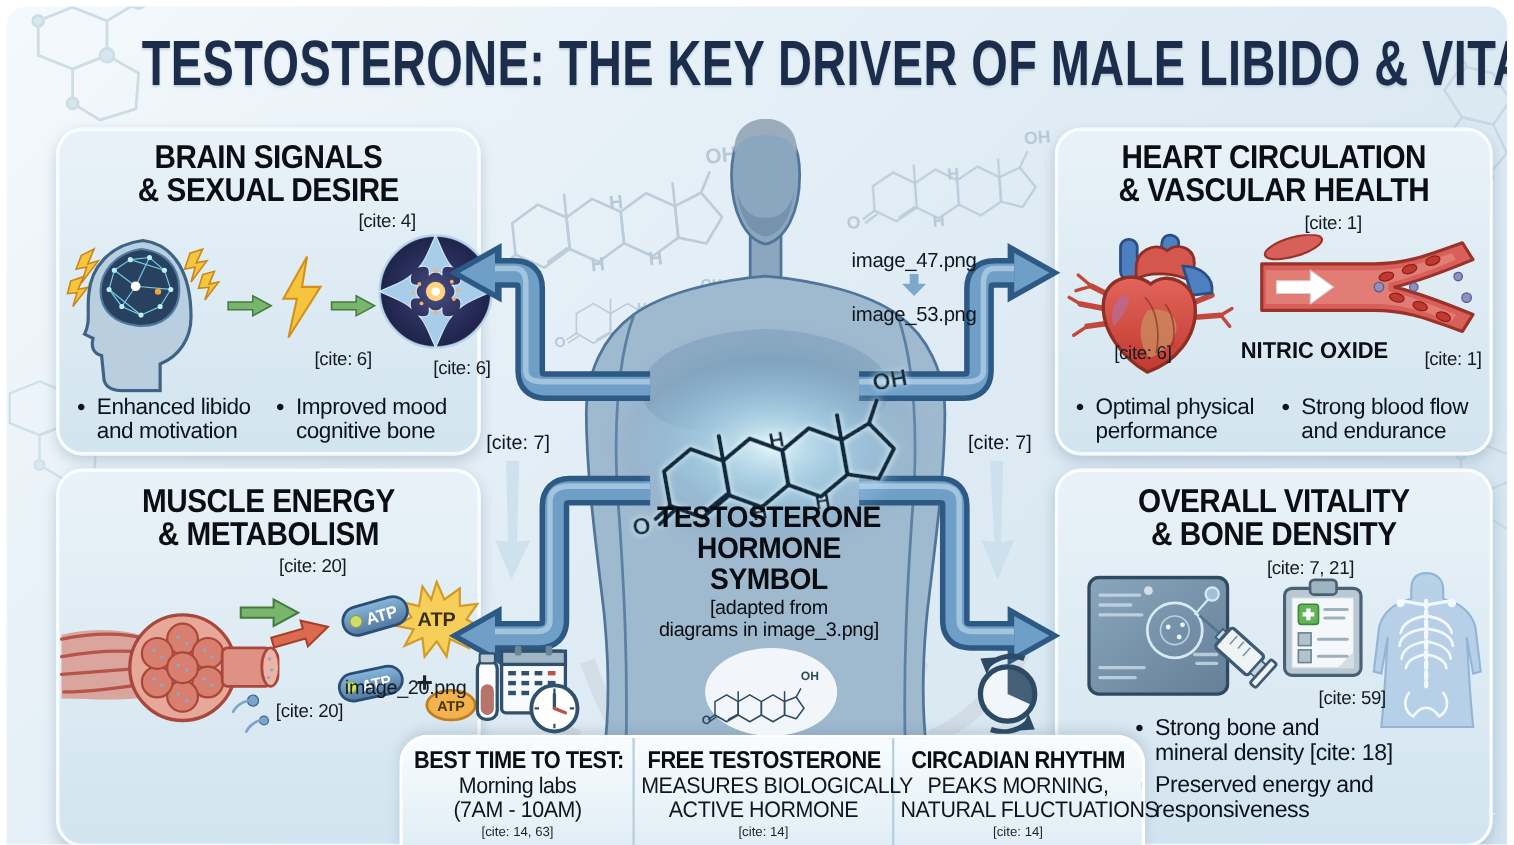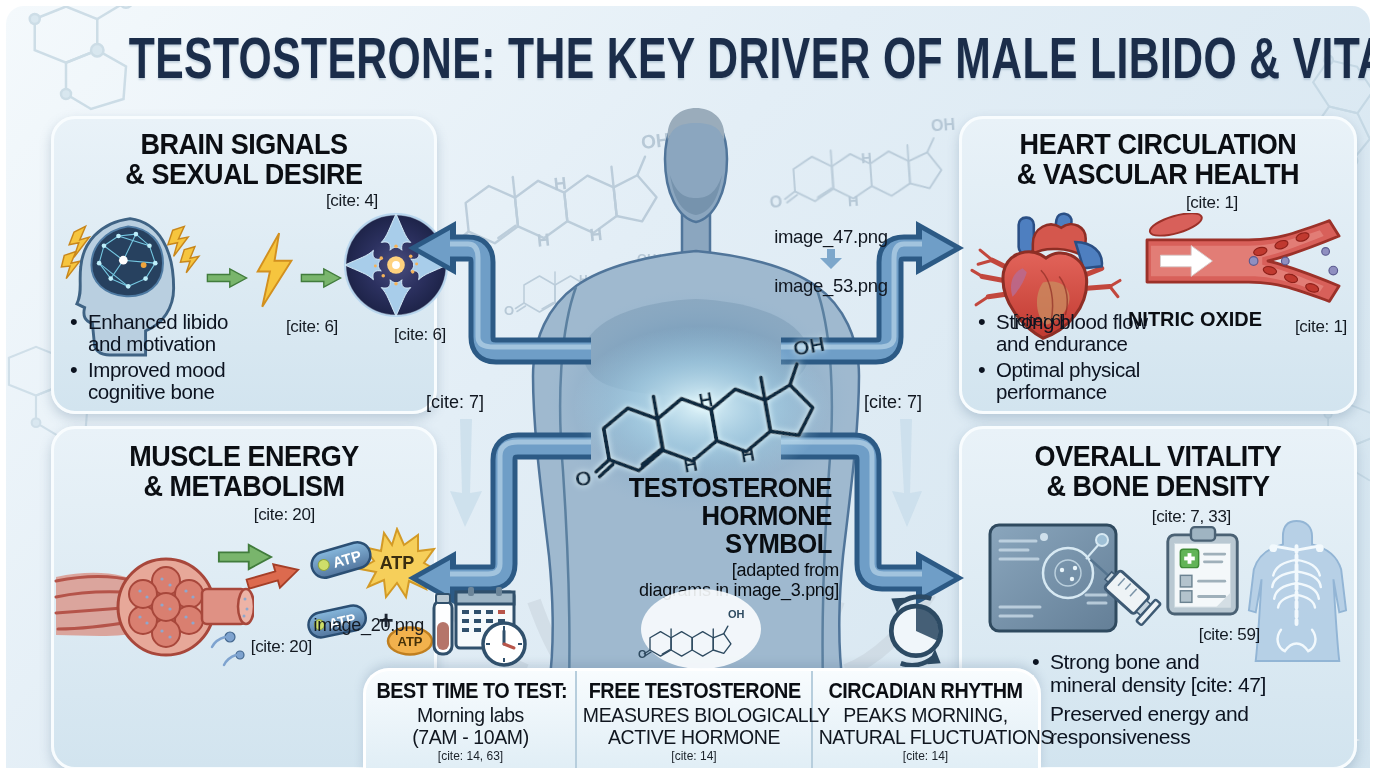--- a/index.html
+++ b/index.html
@@ -10,34 +10,34 @@
   .deco{position:absolute;z-index:0;pointer-events:none;}
   .main-title{position:absolute;top:22px;left:0;right:0;text-align:center;z-index:5;
         font-size:52px;font-weight:bold;color:#1b2d4a;white-space:nowrap;
         transform:scale(0.82,1.12);letter-spacing:0.5px;text-shadow:0 2px 2px rgba(120,150,175,.35);}
   .panel{position:absolute;z-index:3;background:linear-gradient(180deg,#e9f2f8 0%,#d2e4ef 100%);
         border:3px solid #f8fcfe;border-radius:24px;box-shadow:0 5px 12px rgba(80,110,140,.28);}
   .p-title{position:absolute;left:0;right:0;text-align:center;font-weight:bold;font-size:30px;
         line-height:1.0;color:#0b0e13;transform:scaleX(.9);letter-spacing:-.5px;white-space:nowrap;}
   .cite{position:absolute;font-size:17px;color:#141a22;text-align:right;letter-spacing:-.3px;}
   .icon{position:absolute;}
-  .bullets-row{position:absolute;left:14px;right:8px;bottom:8px;display:flex;gap:4px;z-index:2;flex-direction:column;}
+  .bullets-row{position:absolute;left:14px;right:8px;bottom:8px;display:flex;gap:4px;z-index:2;}
   .bullet{position:relative;font-size:20.5px;line-height:1.08;white-space:pre-line;color:#0c1320;
         padding-left:20px;letter-spacing:-0.4px;}
   .bullet::before{content:"\2022";position:absolute;left:2px;top:-1px;font-size:22px;}
   .bullets-row .bullet{flex:1;}
   .bullets-col{position:absolute;z-index:2;}
   .bullets-col .bullet{margin-bottom:7px;font-size:21px;}
   .nitric{position:absolute;font-weight:bold;font-size:21px;color:#0b0e13;transform:scaleX(.95);
         text-align:center;white-space:nowrap;}
   .center-art{position:absolute;left:400px;top:95px;width:560px;height:585px;z-index:4;pointer-events:none;}
-  .cite7{position:absolute;z-index:5;font-size:18px;color:#10161f;width:90px;}
+  .cite7{position:absolute;z-index:5;font-size:18px;color:#10161f;text-align:center;width:90px;}
   .img-labels{position:absolute;left:750px;top:220px;width:150px;z-index:5;text-align:center;
         font-size:18.5px;color:#10161f;letter-spacing:-.3px;}
-  .symbol-block{position:absolute;left:553px;top:468px;width:280px;z-index:5;text-align:right;color:#090d12;}
+  .symbol-block{position:absolute;left:553px;top:450px;width:280px;z-index:5;text-align:center;color:#090d12;}
   .symbol-line{font-size:27px;font-weight:bold;line-height:1.04;transform:scaleX(.95);letter-spacing:-.5px;}
   .symbol-note{font-size:18px;line-height:1.1;white-space:pre-line;margin-top:3px;letter-spacing:-.3px;}
   .footer-strip{position:absolute;left:357px;top:662px;width:678px;height:106px;z-index:6;display:flex;
         background:linear-gradient(180deg,#f8fcfe 0%,#dfedf5 100%);border:3px solid #fff;border-bottom:none;
         border-radius:26px 26px 0 0;box-shadow:0 -4px 10px rgba(90,120,150,.22);box-sizing:border-box;}
   .f-box{padding-top:7px;text-align:center;box-sizing:border-box;}
   .f-box + .f-box{border-left:2px solid #b7cedd;}
   .f-title{font-size:22px;font-weight:bold;color:#0b0e13;transform:scaleX(.9);white-space:nowrap;letter-spacing:-.5px;}
   .f-line{font-size:20.5px;color:#10161f;line-height:1.08;transform:scaleX(.95);white-space:nowrap;letter-spacing:-.4px;}
   .f-cite{font-size:12px;color:#1a2129;margin-top:1px;}
@@ -360,24 +360,24 @@
         <circle cx="115" cy="50" r="4.5"></circle>
             <circle cx="148" cy="50" r="4"></circle>
             <circle cx="190" cy="40" r="4"></circle>
             <circle cx="198" cy="60" r="4.5"></circle>
       </g>
     </svg>
     <div class="cite" style="left:8px;width:95px;top:192px;">[cite: 6]</div>
     <div class="nitric" style="left:148px;width:170px;top:188px;">NITRIC OXIDE</div>
     <div class="cite" style="left:295px;width:90px;top:198px;">[cite: 1]</div>
     <div class="bullets-row">
+      <div class="bullet">Optimal physical
+performance</div>
       <div class="bullet">Strong blood flow
 and endurance</div>
-      <div class="bullet">Optimal physical
-performance</div>
     </div>
   </div>
 
   <div class="panel" style="left:45px;top:420px;width:380px;height:338px;">
     <div class="p-title" style="top:12px;">MUSCLE ENERGY</div>
     <div class="p-title" style="top:42px;">&amp; METABOLISM</div>
     <div class="cite" style="left:121px;width:140px;top:76px;">[cite: 20]</div>
     <svg class="icon" style="left:0px;top:100px;width:200px;height:150px;" viewBox="0 0 200 150">
       <path d="M 2 48 C 40 40 70 44 92 56 L 92 102 C 62 110 30 106 2 106 Z" fill="#d98d80" opacity=".75"></path>
       <g stroke="#b5544a" stroke-width="3" fill="none" stroke-linecap="round">
@@ -454,21 +454,21 @@
       <ellipse cx="114" cy="114" rx="22" ry="13.5" fill="#f2b24d" stroke="#c07f1f" stroke-width="2.5"></ellipse>
       <text class="atp-text" x="114" y="119" text-anchor="middle" font-size="13" fill="#453208" font-weight="bold">ATP</text>
     </svg>
     <div class="cite" style="left:230px;width:140px;top:186px;font-size:18px;">image_20.png</div>
     <div class="cite" style="left:118px;width:140px;top:208px;">[cite: 20]</div>
   </div>
 
   <div class="panel" style="left:953px;top:420px;width:392px;height:338px;">
     <div class="p-title" style="top:12px;">OVERALL VITALITY</div>
     <div class="p-title" style="top:42px;">&amp; BONE DENSITY</div>
-    <div class="cite" style="left:129px;width:140px;top:78px;">[cite: 7, 33]</div>
+    <div class="cite" style="left:129px;width:140px;top:78px;">[cite: 7, 21]</div>
     <svg class="icon" style="left:26px;top:94px;width:130px;height:110px;" viewBox="0 0 130 110">
       <defs>
             <linearGradient id="dashG" x1="0" y1="0" x2="1" y2="1">
               <stop offset="0%" stop-color="#8aa6bd"></stop>
               <stop offset="100%" stop-color="#647f97"></stop>
             </linearGradient>
           </defs>
       <rect x="2" y="2" width="126" height="106" rx="9" fill="url(#dashG)" stroke="#2f4a5f" stroke-width="3"></rect>
       <g stroke="#cfe0ec" stroke-width="3" opacity=".75" stroke-linecap="round">
         <line x1="12" y1="18" x2="48" y2="18"></line>
@@ -531,21 +531,21 @@
         <path d="M 52 44 C 66 46 74 52 76 60 M 52 56 C 68 58 76 64 77 72 M 52 68 C 66 70 74 76 75 84 M 52 80 C 64 82 70 87 71 93" stroke-width="2.5"></path>
         <path d="M 52 34 L 30 30 M 52 34 L 74 30" stroke-width="3"></path>
         <path d="M 36 116 C 30 124 32 134 40 138 C 44 132 48 130 52 130 C 56 130 60 132 64 138 C 72 134 74 124 68 116" stroke-width="2.5"></path>
       </g>
       <circle cx="28" cy="32" r="4" fill="#f2f9fd"></circle>
           <circle cx="76" cy="32" r="4" fill="#f2f9fd"></circle>
     </svg>
     <div class="cite" style="left:178px;width:120px;top:196px;">[cite: 59]</div>
     <div class="bullets-col" style="left:68px;top:222px;right:6px;">
       <div class="bullet">Strong bone and
-mineral density [cite: 47]</div>
+mineral density [cite: 18]</div>
       <div class="bullet">Preserved energy and
 responsiveness</div>
     </div>
   </div>
 
   <svg class="f-icon" style="left:424px;top:580px;width:105px;height:85px;" viewBox="0 0 105 85">
     <rect x="26" y="6" width="58" height="56" rx="4" fill="#f6fafc" stroke="#30506c" stroke-width="3"></rect>
     <rect x="26" y="6" width="58" height="12" fill="#9fb6c6" stroke="#30506c" stroke-width="3"></rect>
     <rect x="38" y="1" width="6" height="9" rx="2" fill="#6c8599"></rect>
         <rect x="66" y="1" width="6" height="9" rx="2" fill="#6c8599"></rect>

